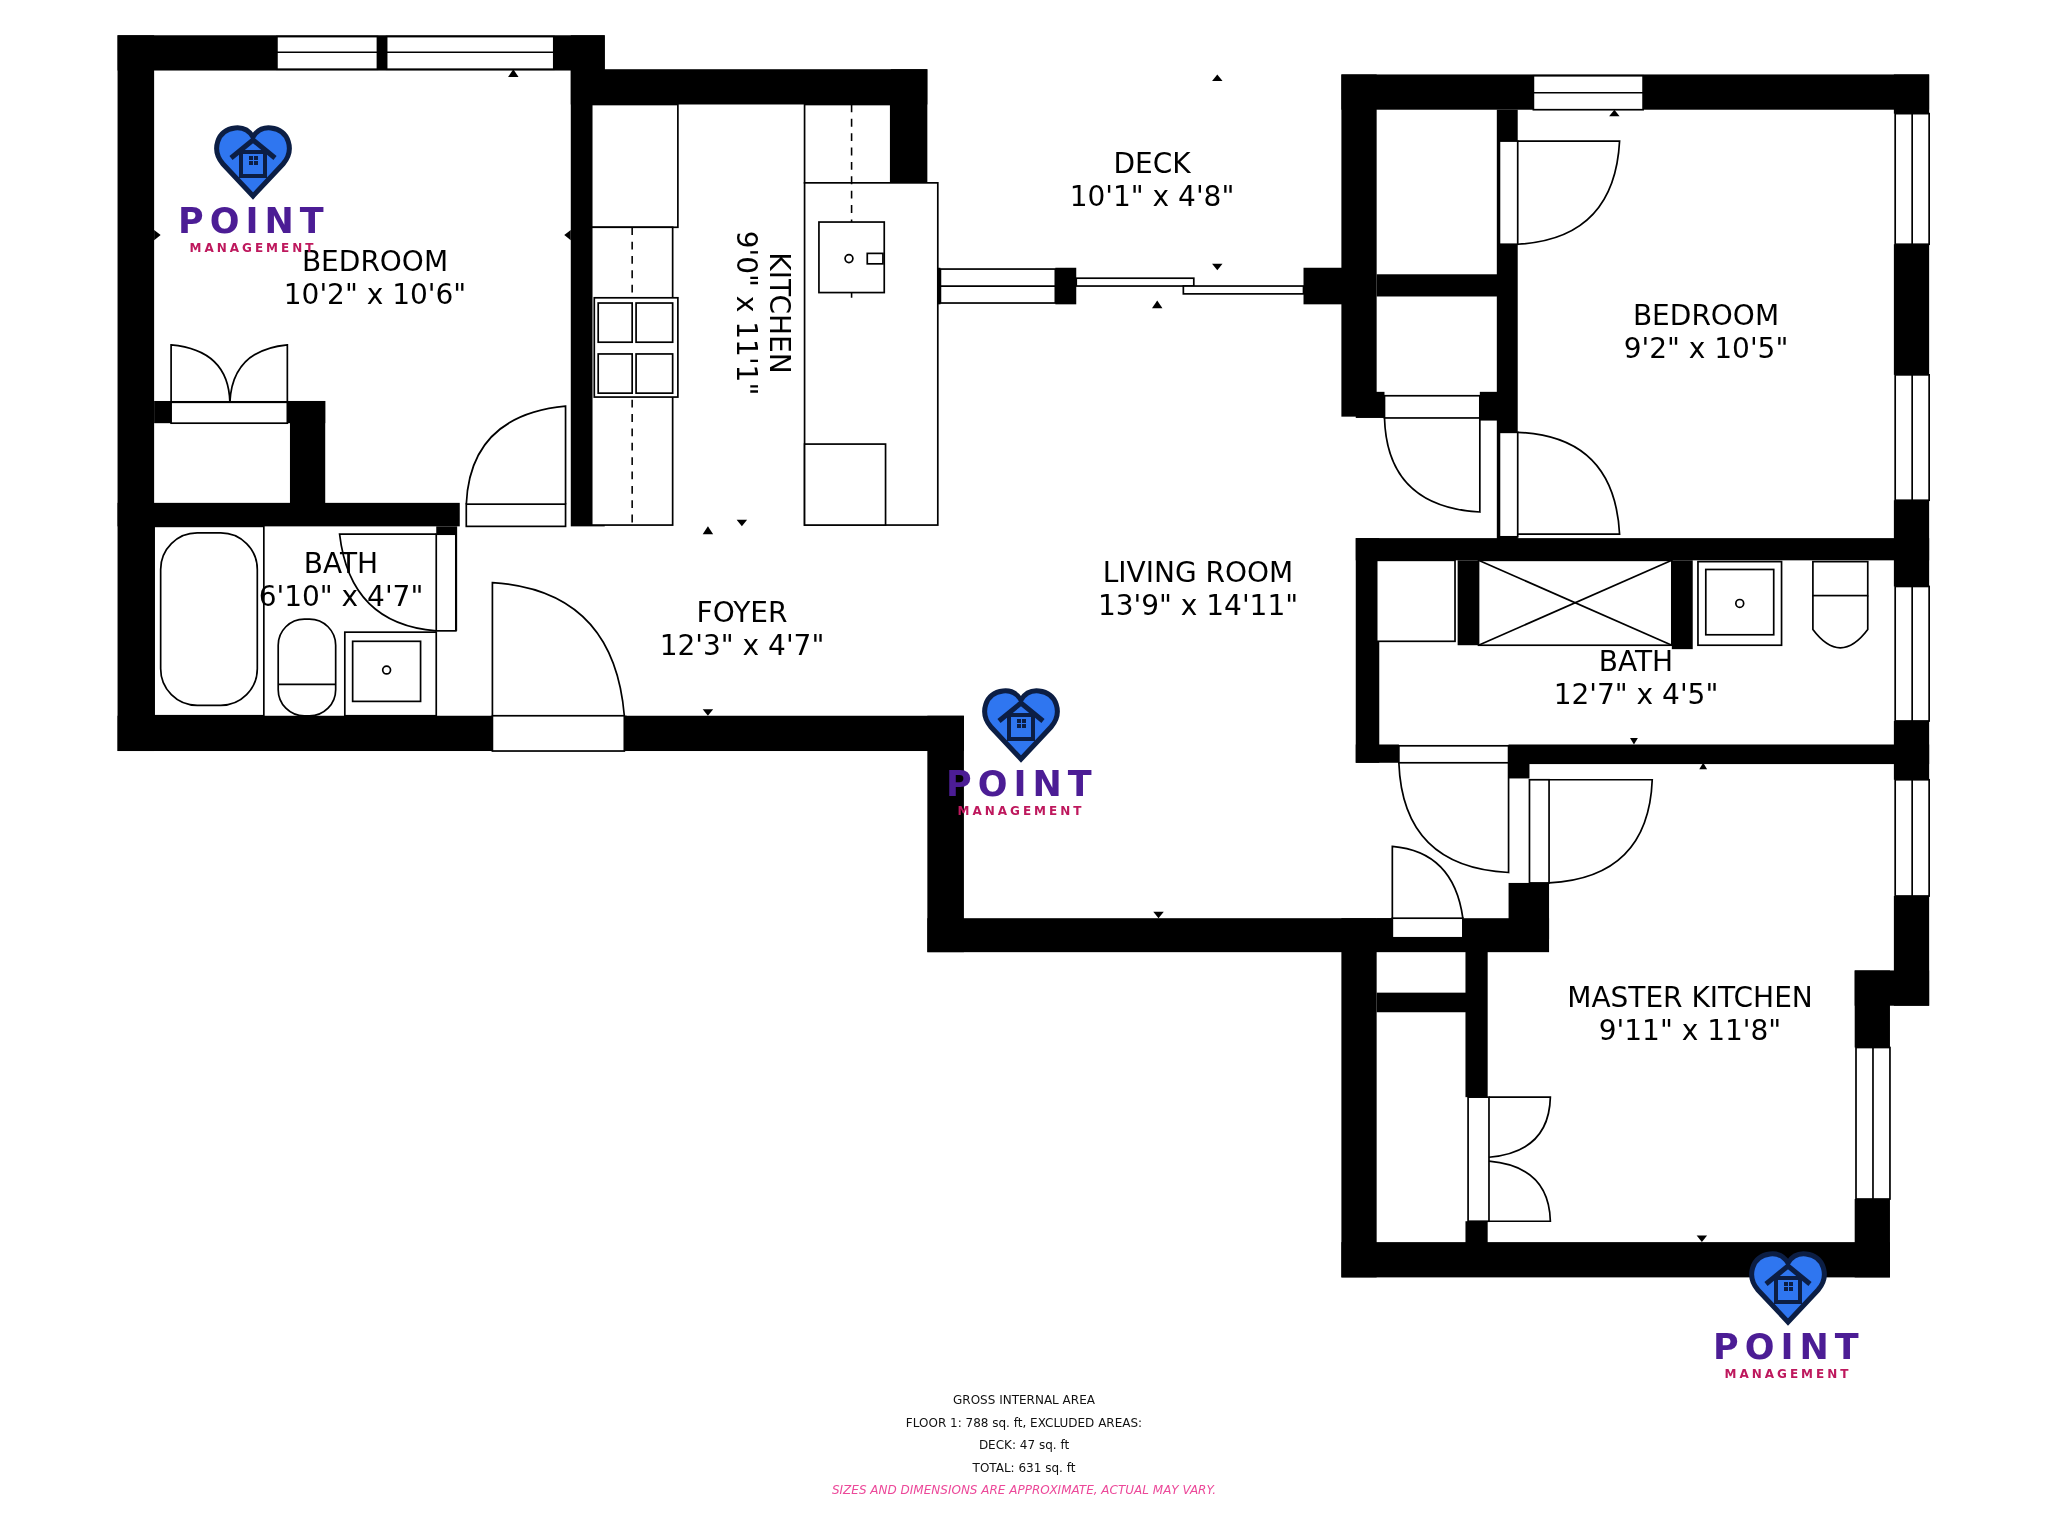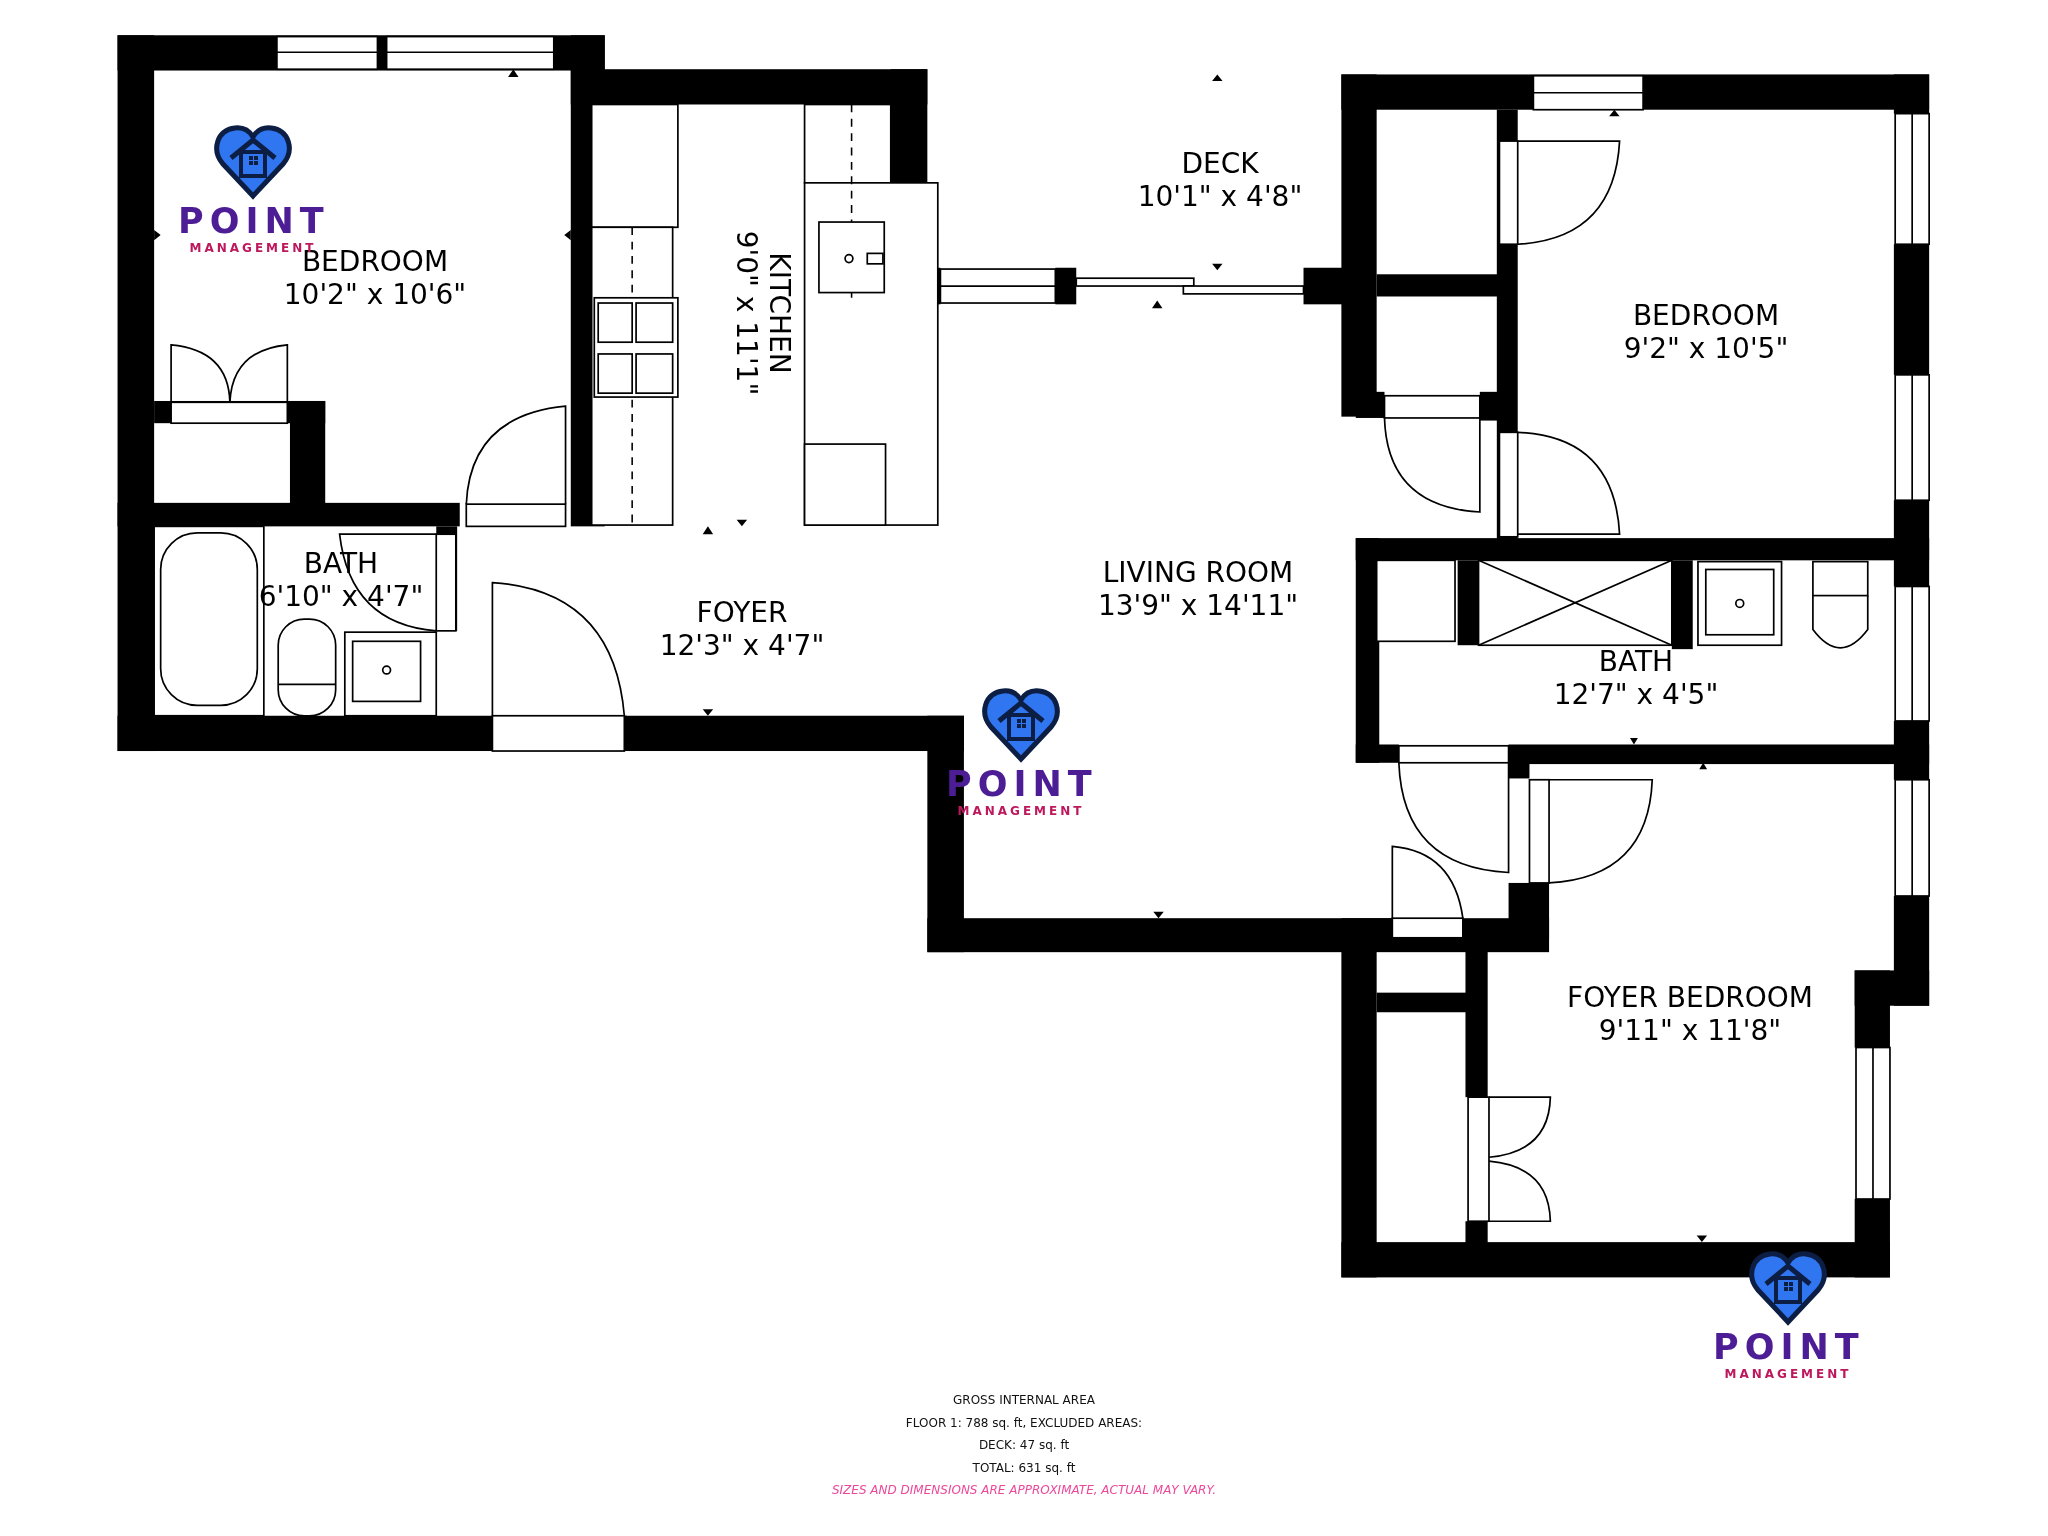--- a/index.html
+++ b/index.html
@@ -193,21 +193,21 @@
 </svg>
 
 <div class="room-label" style="left:375px; top:245px;">
   <span>BEDROOM</span>
   <span>10'2" x 10'6"</span>
 </div>
 <div class="kitchen-label" style="left:763px; top:313px;">
   <span>KITCHEN</span>
   <span>9'0" x 11'1"</span>
 </div>
-<div class="room-label" style="left:1220px; top:147px;">
+<div class="room-label" style="left:1152px; top:147px;">
   <span>DECK</span>
   <span>10'1" x 4'8"</span>
 </div>
 <div class="room-label" style="left:1706px; top:299px;">
   <span>BEDROOM</span>
   <span>9'2" x 10'5"</span>
 </div>
 <div class="room-label" style="left:341px; top:547px;">
   <span>BATH</span>
   <span>6'10" x 4'7"</span>
@@ -218,21 +218,21 @@
 </div>
 <div class="room-label" style="left:1198px; top:556px;">
   <span>LIVING ROOM</span>
   <span>13'9" x 14'11"</span>
 </div>
 <div class="room-label" style="left:1636px; top:645px;">
   <span>BATH</span>
   <span>12'7" x 4'5"</span>
 </div>
 <div class="room-label" style="left:1690px; top:981px;">
-  <span>FOYER BEDROOM</span>
+  <span>MASTER KITCHEN</span>
   <span>9'11" x 11'8"</span>
 </div>
 
 <div class="logo" style="left:178px; top:124px;">
   <svg width="80" height="76" viewBox="0 0 80 76">
     <path d="M40 72 L10 40 C-2 26 4 6 22 4 C31 3 37 8 40 13 C43 8 49 3 58 4 C76 6 82 26 70 40 Z" fill="#2f76f0" stroke="#0c1e44" stroke-width="5"></path>
     <path d="M18 34 L40 16 L62 34" fill="none" stroke="#0c1e44" stroke-width="5"></path>
     <rect x="28" y="28" width="24" height="24" fill="#2f76f0" stroke="#0c1e44" stroke-width="4"></rect>
     <rect x="36" y="32" width="4" height="4" fill="#0c1e44"></rect>
       <rect x="41" y="32" width="4" height="4" fill="#0c1e44"></rect>

